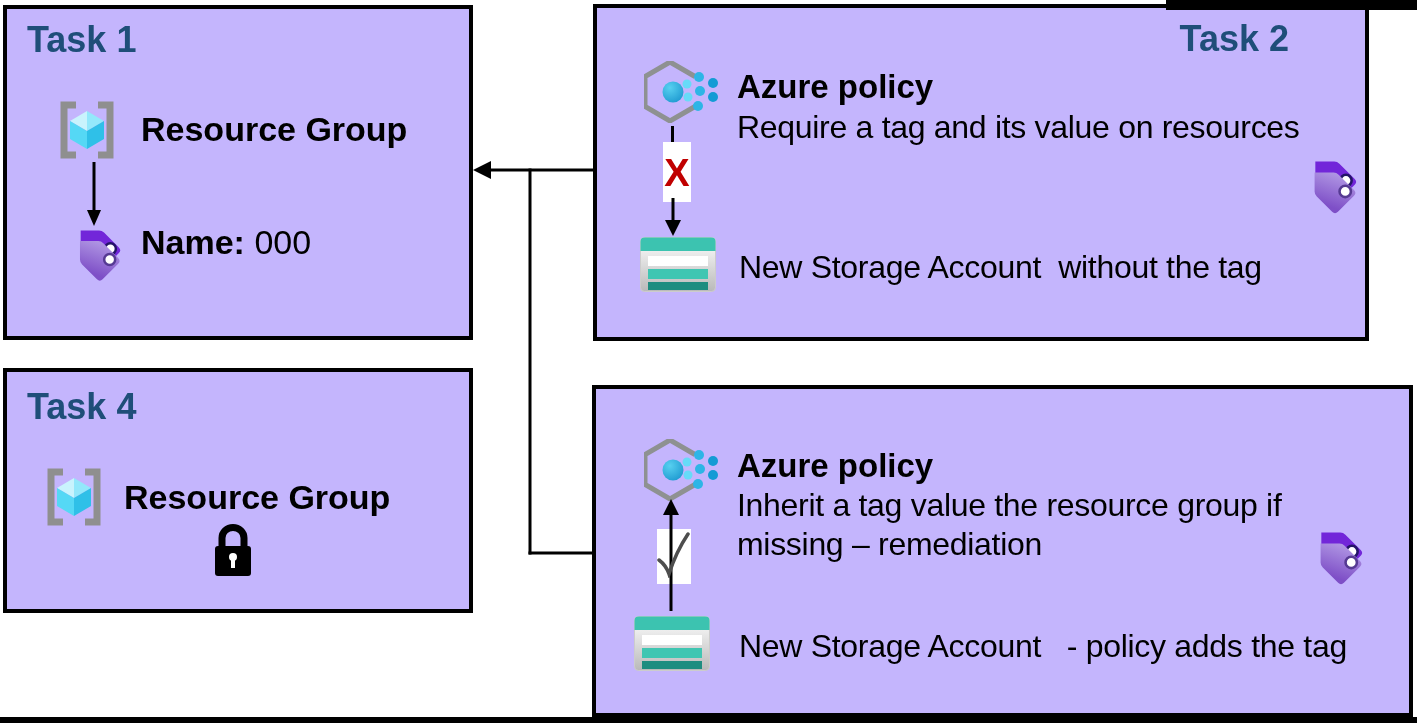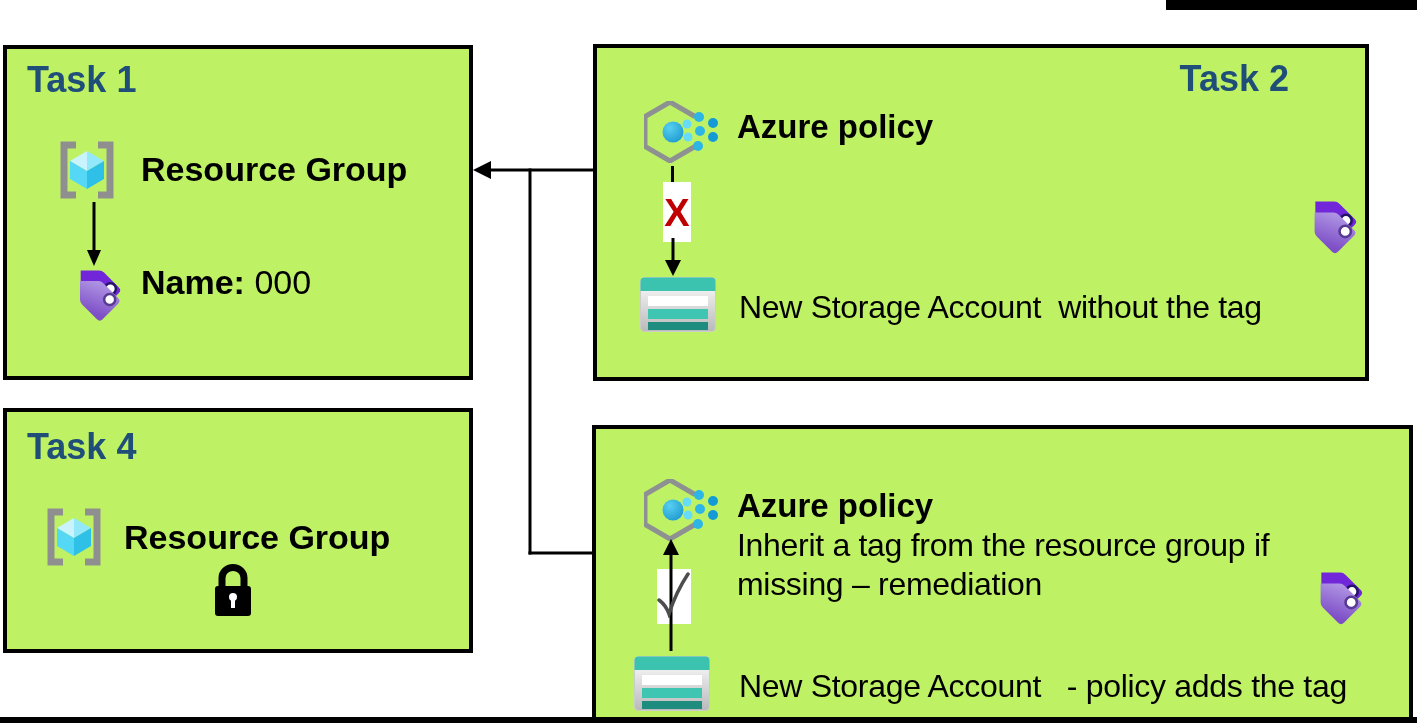--- a/index.html
+++ b/index.html
@@ -1,21 +1,21 @@
 <!DOCTYPE html>
 <html><head>
 <meta charset="utf-8">
 <style>
   html,body{margin:0;padding:0;}
   body{
     width:1417px;height:723px;position:relative;background:#ffffff;
     font-family:"Liberation Sans", sans-serif;color:#000;overflow:hidden;
   }
   .task-box{
-    position:absolute;background:#bef264;border:4px solid #000;box-sizing:border-box;margin-top:40px;
+    position:absolute;background:#c4b5fd;border:4px solid #000;box-sizing:border-box;
   }
   .task-title{
     position:absolute;font-size:36px;font-weight:700;color:#1f4e79;line-height:1.15;white-space:nowrap;
   }
   .big-label{font-size:34px;font-weight:700;line-height:38px;position:absolute;white-space:nowrap;}
   .kv-block{position:absolute;font-size:34px;line-height:38px;white-space:nowrap;}
   .kv-block b{font-weight:700;}
   .policy-heading{position:absolute;font-size:33px;font-weight:700;line-height:38px;white-space:nowrap;}
   .policy-line{position:absolute;font-size:32px;font-weight:400;line-height:38px;white-space:nowrap;letter-spacing:-0.3px;}
   .caption{position:absolute;font-size:32px;font-weight:400;line-height:38px;white-space:pre;letter-spacing:-0.3px;}
@@ -94,20 +94,21 @@
       <circle cx="44" cy="36" r="4.5" fill="#67dbf8"></circle>
       <circle cx="55" cy="16" r="5" fill="#2db5e6"></circle>
       <circle cx="56" cy="30" r="5" fill="#2db5e6"></circle>
       <circle cx="54" cy="45" r="5" fill="#2db5e6"></circle>
       <circle cx="69" cy="22" r="5" fill="#149bd5"></circle>
       <circle cx="69" cy="36" r="5" fill="#149bd5"></circle>
     </svg>
   </div>
 
   <div class="policy-heading" style="left:140px;top:60px;">Azure policy</div>
+  <div class="policy-line" style="left:140px;top:100px;">Require a tag and its value on resources</div>
 
   <div class="bar" style="left:74px;top:118px;width:3px;height:18px;"></div>
 
   <div class="white-patch" style="left:66px;top:134px;width:28px;height:60px;"></div>
   <div class="x-mark" style="left:62px;top:144px;width:36px;">X</div>
 
   <div class="icon" style="left:64px;top:190px;width:24px;height:40px;">
     <svg width="24" height="40" viewBox="0 0 24 40">
       <line x1="12" y1="0" x2="12" y2="24" stroke="#000" stroke-width="3"></line>
       <polygon points="4,22 20,22 12,38" fill="#000"></polygon>
@@ -167,21 +168,21 @@
       <circle cx="44" cy="36" r="4.5" fill="#67dbf8"></circle>
       <circle cx="55" cy="16" r="5" fill="#2db5e6"></circle>
       <circle cx="56" cy="30" r="5" fill="#2db5e6"></circle>
       <circle cx="54" cy="45" r="5" fill="#2db5e6"></circle>
       <circle cx="69" cy="22" r="5" fill="#149bd5"></circle>
       <circle cx="69" cy="36" r="5" fill="#149bd5"></circle>
     </svg>
   </div>
 
   <div class="policy-heading" style="left:141px;top:58px;">Azure policy</div>
-  <div class="policy-line" style="left:141px;top:97px;">Inherit a tag from the resource group if</div>
+  <div class="policy-line" style="left:141px;top:97px;">Inherit a tag value the resource group if</div>
   <div class="policy-line" style="left:141px;top:136px;">missing – remediation</div>
 
   <div class="white-patch" style="left:61px;top:140px;width:34px;height:55px;"></div>
 
   <div class="icon" style="left:63px;top:108px;width:24px;height:116px;">
     <svg width="24" height="116" viewBox="0 0 24 116">
       <polygon points="12,2 4,18 20,18" fill="#000"></polygon>
       <line x1="12" y1="16" x2="12" y2="114" stroke="#000" stroke-width="3"></line>
     </svg>
   </div>

